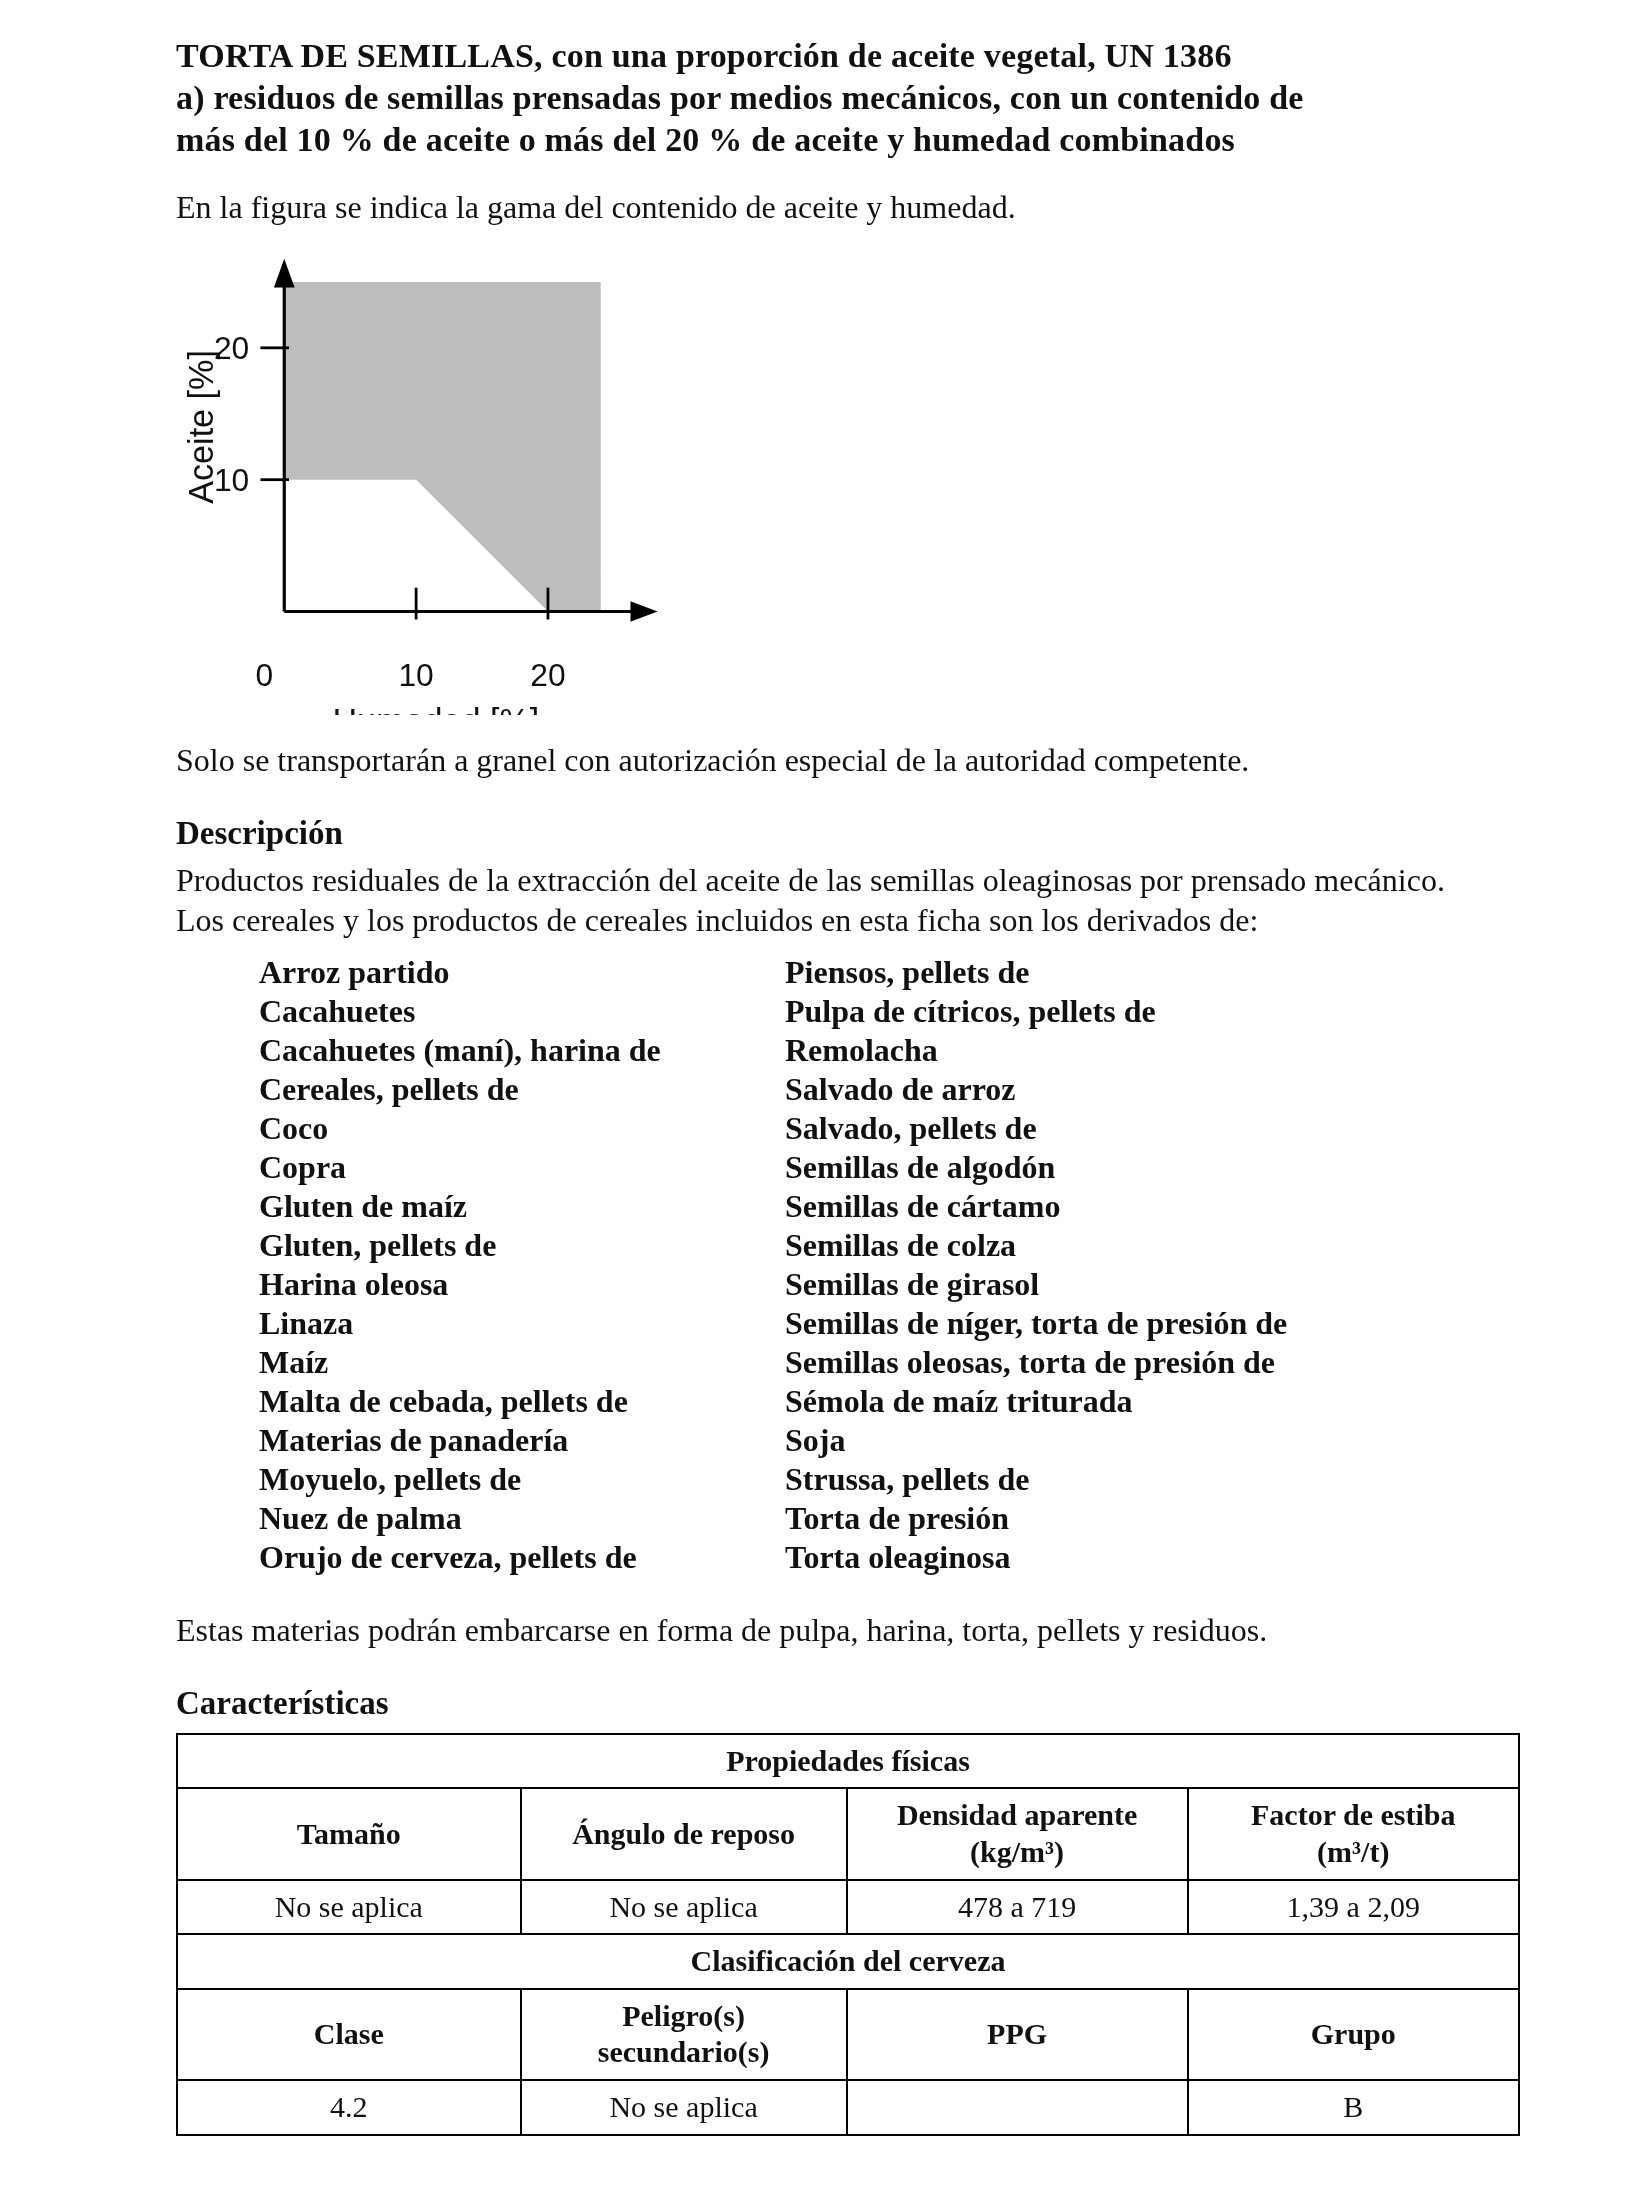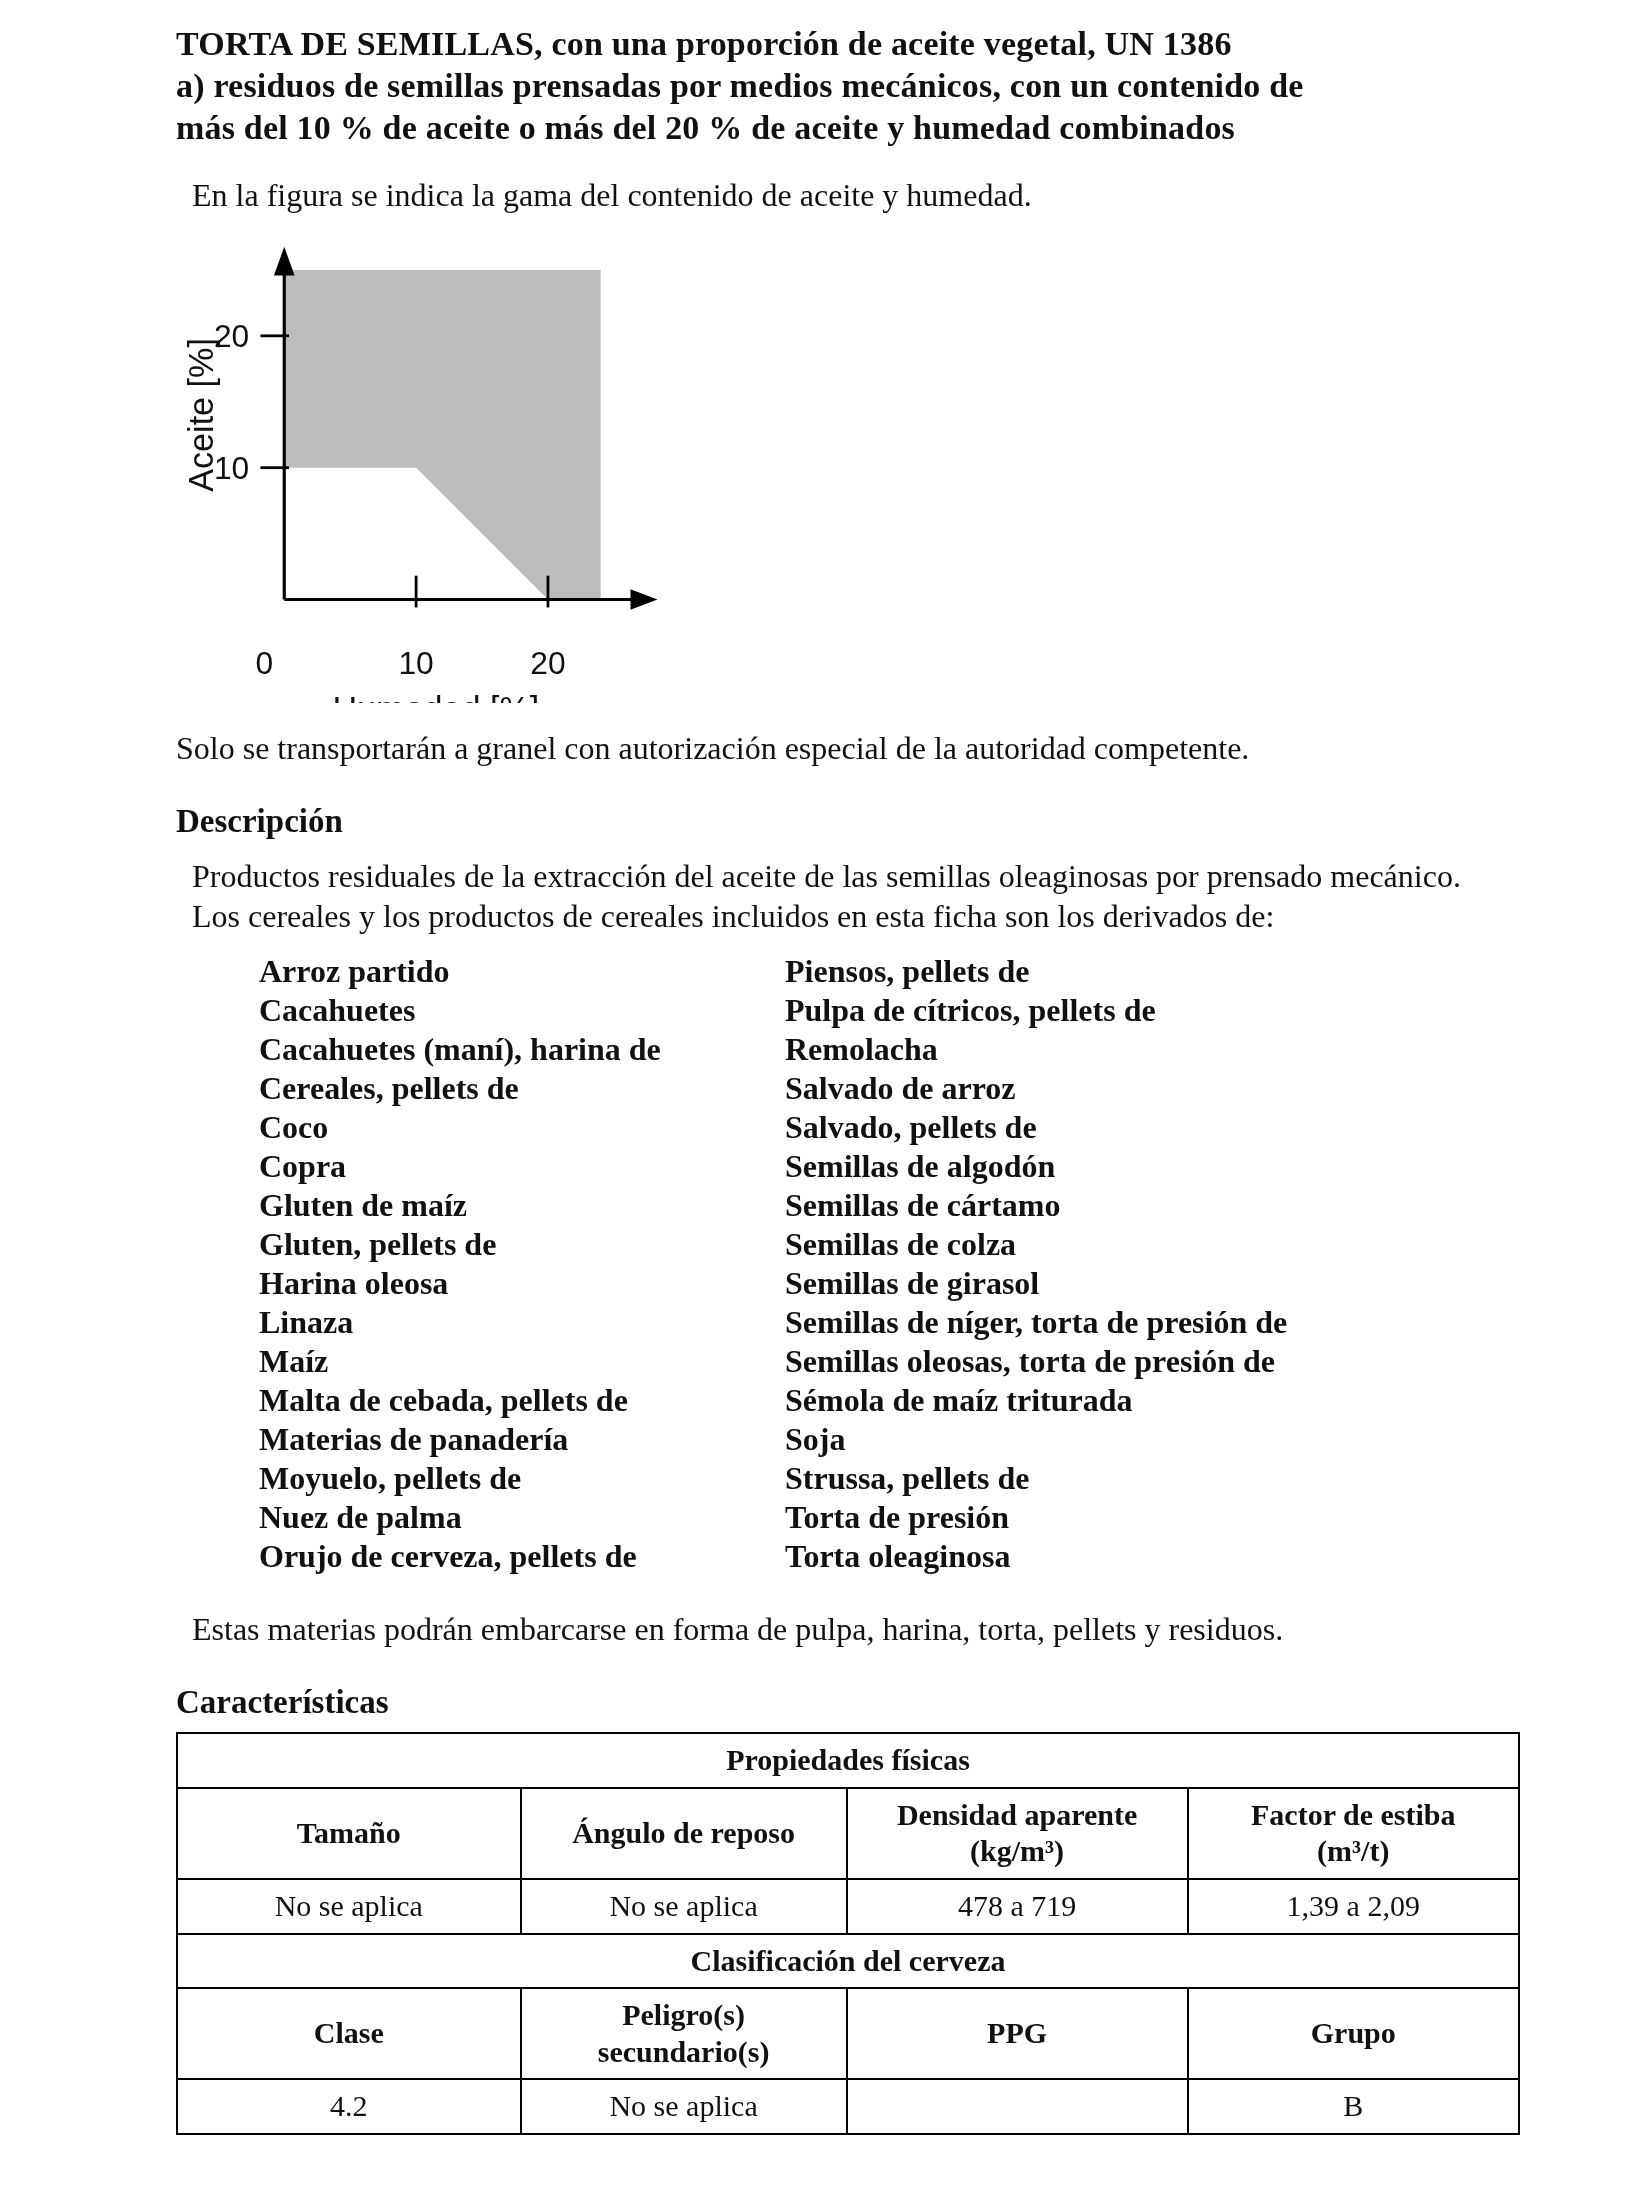--- a/index.html
+++ b/index.html
@@ -11,35 +11,35 @@
     width: 1648px;
     height: 2205px;
     overflow: hidden;
     font-family: "Liberation Serif", serif;
     color: #111111;
   }
   .page {
     box-sizing: border-box;
     width: 1632px;
     height: 2205px;
-    padding: 23px 123px 0 176px;
+    padding: 35px 123px 0 176px;
     position: relative;
   }
   .page-title {
     font-size: 34px;
     font-weight: bold;
     line-height: 1.23;
     white-space: pre-line;
     margin: 0 0 27px 0;
     letter-spacing: 0.2px;
   }
   .body-text {
     font-size: 32px;
     line-height: 1.25;
-    margin: 16px;
+    margin: 0;
   }
   .intro-text { margin-bottom: 6.4px; }
   .figure-wrap {
     margin: 11px 0 8px 4.8px;
   }
   .note-text { margin: 20.7px 0 0 0; }
   .section-heading {
     font-size: 33px;
     font-weight: bold;
     margin: 35px 0 8px 0;

